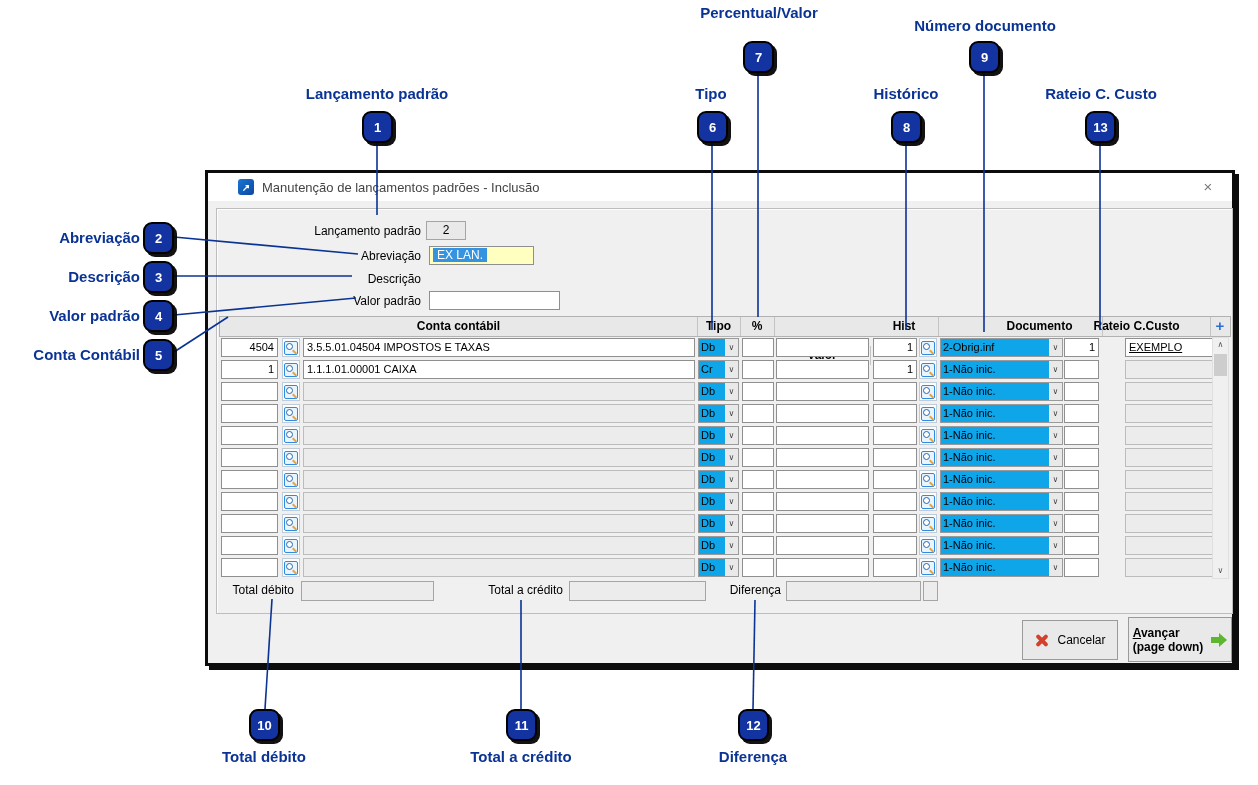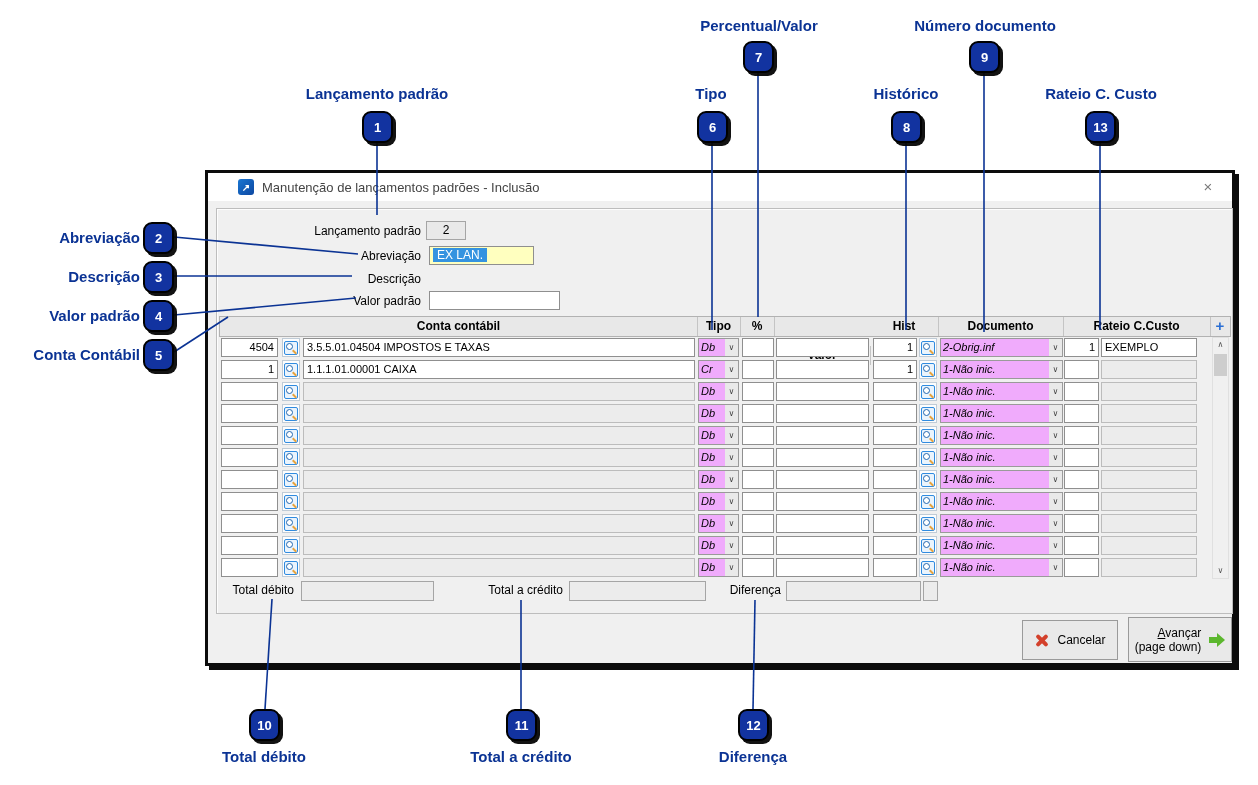--- a/index.html
+++ b/index.html
@@ -44,26 +44,26 @@
   .c-num{left:2px;width:57px;}
   .c-mag{left:63px;width:18px;}
   .c-conta{left:84px;width:392px;}
   .c-tipo{left:479px;width:41px;}
   .c-pct{left:523px;width:32px;}
   .c-valor{left:557px;width:93px;}
   .c-hist{left:654px;width:44px;}
   .c-hmag{left:700px;width:18px;}
   .c-doc{left:721px;width:123px;justify-content:flex-end;}
   .c-rnum{left:845px;width:35px;}
-  .c-rdesc{left:882px;width:96px;}
+  .c-rdesc{left:906px;width:96px;text-decoration:underline;}
 
   .combo{position:absolute;top:1px;height:19px;border:1px solid #9a9a9a;background:#e9e9e9;
          display:flex;box-sizing:border-box;}
-  .combo .ct{flex:1;background:#f0abfc;font-size:11px;line-height:17px;padding:0 2px;
-             white-space:nowrap;overflow:hidden;font-style:italic;}
+  .combo .ct{flex:1;background:#0ea5e9;font-size:11px;line-height:17px;padding:0 2px;
+             white-space:nowrap;overflow:hidden;}
   .combo .chev{width:13px;font-size:8px;line-height:17px;text-align:center;color:#444;}
 
   .magbtn{position:absolute;top:1px;width:18px;height:19px;background:#fdfdfd;border:1px solid #bfcbd6;
           box-sizing:border-box;display:flex;align-items:center;justify-content:center;}
   .mag{width:12px;height:12px;border:1px solid #2f8be0;border-radius:2px;position:relative;background:#eaf4fd;}
   .mag::before{content:"";position:absolute;left:1px;top:1px;width:5px;height:5px;
                border:1px solid #2368b0;border-radius:50%;background:#fff;}
   .mag::after{content:"";position:absolute;right:0;bottom:1px;width:5px;height:2px;
               background:#e8a33d;transform:rotate(45deg);}
 
@@ -76,21 +76,21 @@
   
   .tot-fld{position:absolute;top:372px;height:20px;box-sizing:border-box;background:#ececec;border:1px solid #a5a5a5;}
 
   
   .wbtn{position:absolute;background:#e9e9e9;border:1px solid #9a9a9a;display:flex;align-items:center;
         justify-content:center;gap:8px;font-size:12px;}
   .xicon{position:relative;width:15px;height:15px;flex:0 0 15px;}
   .xicon::before,.xicon::after{content:"";position:absolute;left:6px;top:0;width:4px;height:15px;
         background:#d3402b;border-radius:2px;}
   .xicon::before{transform:rotate(45deg);} .xicon::after{transform:rotate(-45deg);}
-  .av-text{text-align:right;line-height:14px;}
+  .av-text{text-align:left;line-height:14px;font-weight:bold;}
   .av-text .l1{display:block;}
   .av-text .l1::first-letter{text-decoration:underline;}
   .garrow{position:relative;width:16px;height:14px;flex:0 0 16px;}
   .garrow::before{content:"";position:absolute;left:0;top:4px;width:8px;height:6px;background:#5cb72e;}
   .garrow::after{content:"";position:absolute;left:8px;top:0;width:0;height:0;
         border-left:8px solid #5cb72e;border-top:7px solid transparent;border-bottom:7px solid transparent;}
 
   
   .lines{position:absolute;left:0;top:0;width:1258px;height:785px;z-index:40;pointer-events:none;}
   .ann{position:absolute;font-weight:bold;font-size:15px;color:#0b3394;white-space:nowrap;z-index:45;line-height:19px;}
@@ -123,21 +123,21 @@
 
       <div class="flabel" style="left:44px;top:83px;width:160px;">Valor padrão</div>
       <div class="fld" style="left:212px;top:82px;width:131px;"></div>
 
       <div class="thead">
         <div class="hc" style="left:0;width:477px;">Conta contábil</div>
         <div class="hc" style="left:477px;width:43px;">Tipo</div>
         <div class="hc" style="left:520px;width:34px;">%</div>
         <div class="hc" style="left:554px;width:96px;margin-top:29px;">Valor</div>
         <div class="hc" style="left:650px;width:68px;">Hist</div>
-        <div class="hc" style="left:718px;width:125px;">Documento</div>
+        <div class="hc" style="left:718px;width:125px;padding-left:39px;">Documento</div>
         <div class="hc" style="left:843px;width:147px;">Rateio C.Custo</div>
         <div class="hplus" style="left:990px;width:20px;">+</div>
       </div>
 
       <div class="trow" style="top:128px;">
         <div class="inp r c-num">4504</div>
         <div class="magbtn c-mag">
             <span class="mag"></span>
           </div>
         <div class="inp c-conta">3.5.5.01.04504 IMPOSTOS E TAXAS</div>
@@ -444,21 +444,21 @@
       <line x1="755" y1="600" x2="753" y2="709"></line>
     </g>
   </svg>
 
   <div class="ann cx" style="left:377px;top:84px;">Lançamento padrão</div>
   <div class="ann" style="right:1118px;top:228px;">Abreviação</div>
   <div class="ann" style="right:1118px;top:267px;">Descrição</div>
   <div class="ann" style="right:1118px;top:306px;">Valor padrão</div>
   <div class="ann" style="right:1118px;top:345px;">Conta Contábil</div>
   <div class="ann cx" style="left:711px;top:84px;">Tipo</div>
-  <div class="ann cx" style="left:759px;top:16px;">Percentual/Valor</div>
+  <div class="ann cx" style="left:759px;top:3px;">Percentual/Valor</div>
   <div class="ann cx" style="left:906px;top:84px;">Histórico</div>
   <div class="ann cx" style="left:985px;top:16px;">Número documento</div>
   <div class="ann cx" style="left:264px;top:747px;">Total débito</div>
   <div class="ann cx" style="left:521px;top:747px;">Total a crédito</div>
   <div class="ann cx" style="left:753px;top:747px;">Diferença</div>
   <div class="ann cx" style="left:1101px;top:84px;">Rateio C. Custo</div>
 
   <div class="badge" style="left:362px;top:111px;">1</div>
   <div class="badge" style="left:143px;top:222px;">2</div>
   <div class="badge" style="left:143px;top:261px;">3</div>

